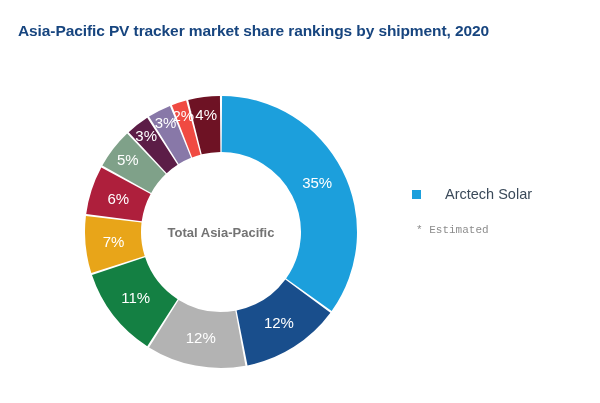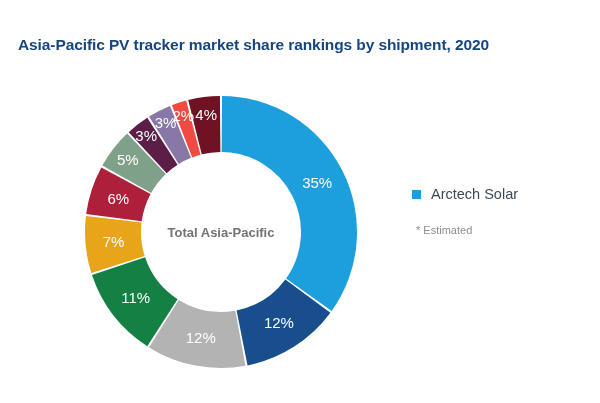--- a/index.html
+++ b/index.html
@@ -5,21 +5,21 @@
   html,body{margin:0;padding:0;}
   body{
     width:600px;height:403px;
     background:#ffffff;
     font-family:"Liberation Sans", sans-serif;
     overflow:hidden;
     position:relative;
   }
   #chart-title{
     position:absolute;
-    left:18px; top:36px;
+    left:18px; top:22px;
     font-size:15.5px;
     font-weight:bold;
     color:#17457F;
     letter-spacing:-0.1px;
     white-space:nowrap;
     text-align:right;
   }
   #donut-wrap{
     position:absolute;
     left:83px; top:94px;
@@ -44,39 +44,40 @@
   }
   #center-text .b{font-weight:bold;}
   #legend{
     position:absolute;
     left:412px; top:186px;
     width:180px;
   }
   #legend-row{
     display:flex;
     align-items:center;
-    gap:10px;
+    gap:24px;
   }
   #legend-swatch{
     width:9px;height:9px;
     background:#1C9FDC;
     display:inline-block;
     flex:0 0 auto;
   }
   #legend-label{
     font-size:14.5px;
     color:#3b4a5a;
     white-space:nowrap;
   }
   #footnote{
     position:absolute;
     left:416px; top:224px;
     font-size:11px;
     color:#8d8d8d;
     white-space:nowrap;
+    font-family:Liberation Mono, monospace;
   }
 </style>
 </head>
 <body>
 
 <div id="chart-title">Asia-Pacific PV tracker market share rankings by shipment, 2020</div>
 
 <div id="donut-wrap">
   <svg id="donut-svg" width="276" height="276" viewBox="0 0 276 276">
     <g id="slices-group">

